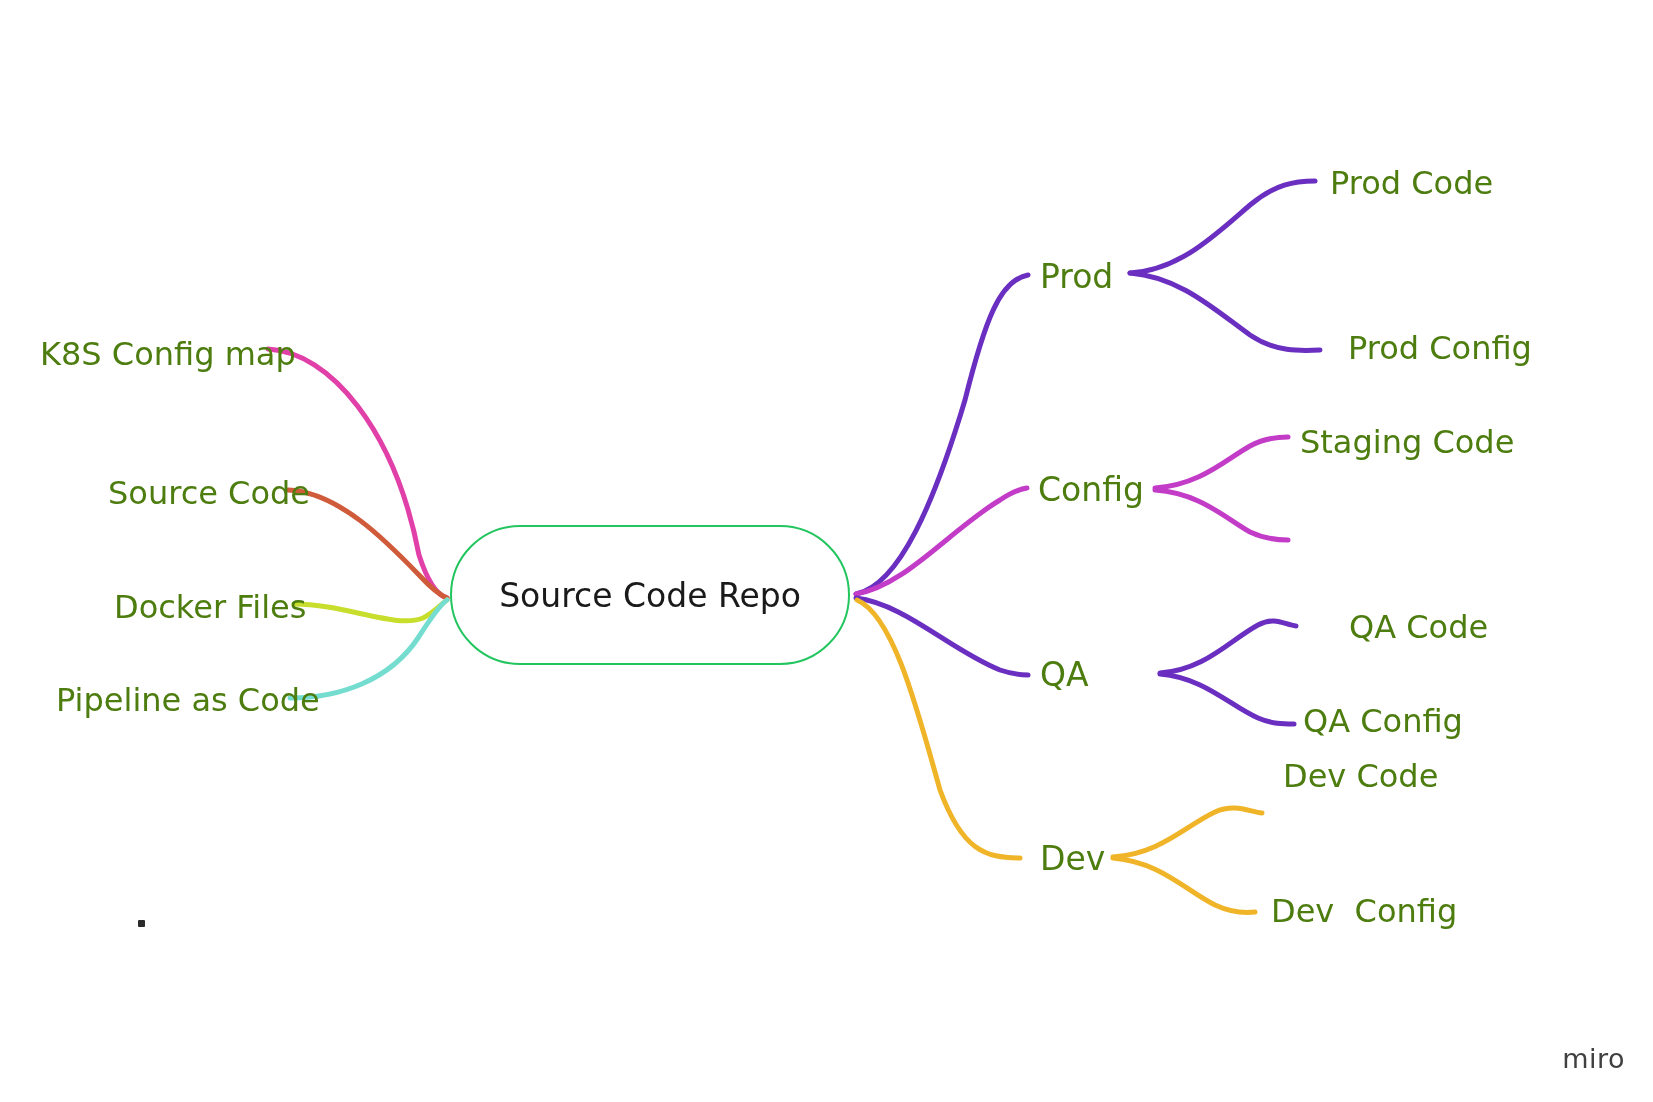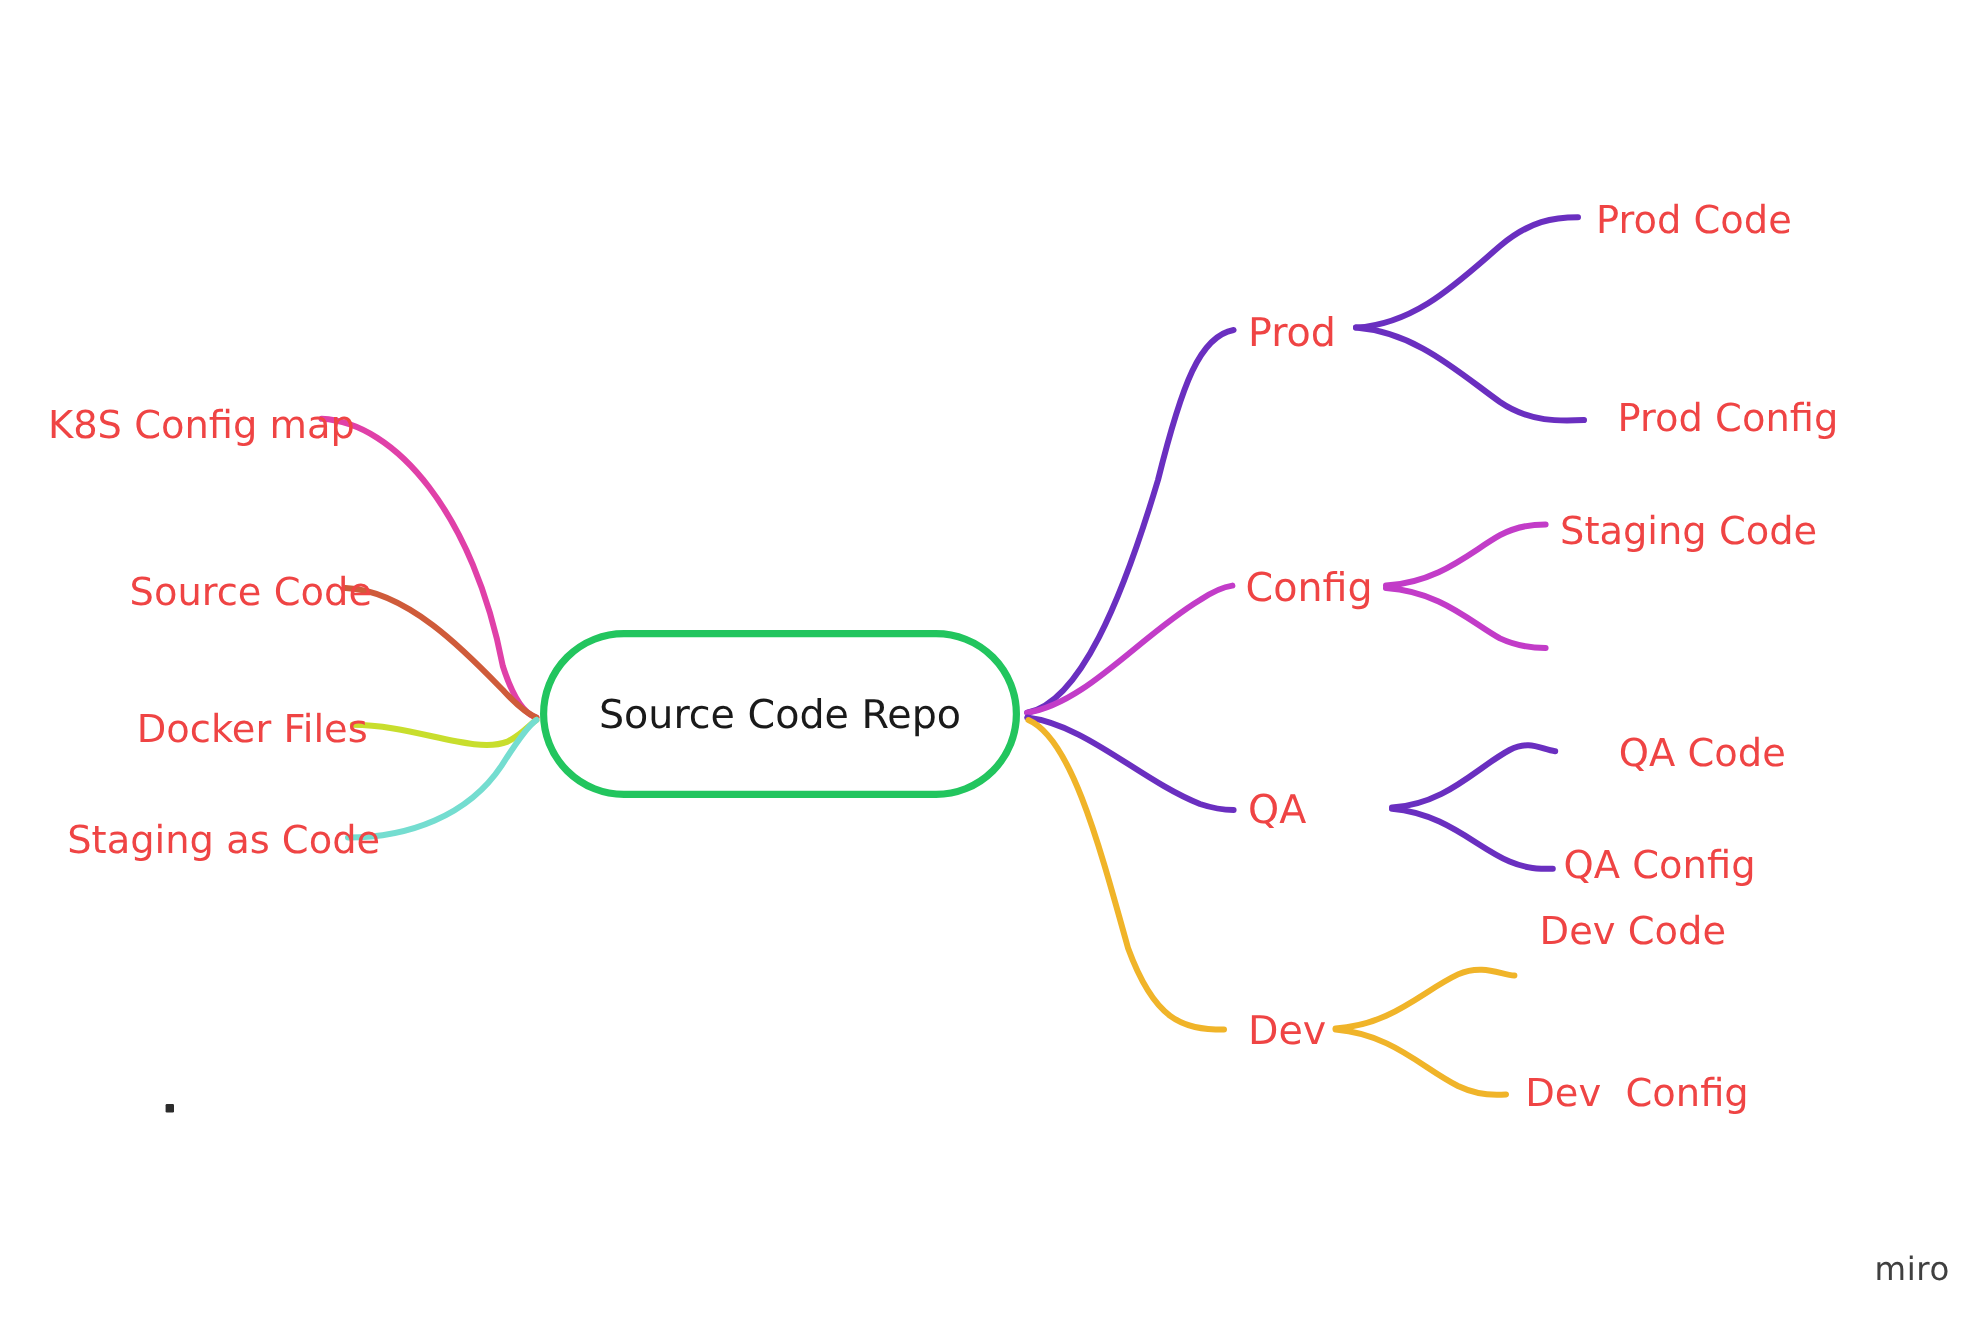--- a/index.html
+++ b/index.html
@@ -27,41 +27,41 @@
     height: 1102px;
   }
   .branch-path {
     fill: none;
     stroke-linecap: round;
     stroke-linejoin: round;
   }
   .node-label {
     position: absolute;
     font-family: "DejaVu Sans", "Liberation Sans", sans-serif;
-    color: #ef4444;
+    color: #4d7c0f;
     white-space: pre;
     line-height: 1;
   }
   .lvl1-label {
     font-size: 33px;
   }
   .lvl2-label {
     font-size: 32px;
   }
   .leaf-label {
     font-size: 32px;
   }
   .center-node {
     position: absolute;
     left: 450px;
     top: 525px;
     width: 400px;
     height: 140px;
     box-sizing: border-box;
-    border: 6px solid #22c55e;
+    border: 2px solid #22c55e;
     border-radius: 70px;
     background: #ffffff;
     display: flex;
     align-items: center;
     justify-content: center;
   }
   .center-node-text {
     font-size: 33px;
     color: #1a1a1a;
     font-family: "DejaVu Sans", "Liberation Sans", sans-serif;
@@ -115,21 +115,21 @@
     <path class="branch-path" d="M 1113 858 C 1160 862 1185 890 1215 905 C 1232 913 1245 913 1255 912" stroke="#f0b429" stroke-width="5"></path>
   </svg>
 
   <div class="center-node">
     <span class="center-node-text">Source Code Repo</span>
   </div>
 
   <div class="node-label leaf-label" style="left:40px; top:338px;">K8S Config map</div>
   <div class="node-label leaf-label" style="left:108px; top:477px;">Source Code</div>
   <div class="node-label leaf-label" style="left:114px; top:591px;">Docker Files</div>
-  <div class="node-label leaf-label" style="left:56px; top:684px;">Staging as Code</div>
+  <div class="node-label leaf-label" style="left:56px; top:684px;">Pipeline as Code</div>
 
   <div class="node-label lvl1-label" style="left:1040px; top:260px;">Prod</div>
   <div class="node-label lvl1-label" style="left:1038px; top:473px;">Config</div>
   <div class="node-label lvl1-label" style="left:1040px; top:658px;">QA</div>
   <div class="node-label lvl1-label" style="left:1040px; top:842px;text-align:center;">Dev</div>
 
   <div class="node-label lvl2-label" style="left:1330px; top:167px;">Prod Code</div>
   <div class="node-label lvl2-label" style="left:1348px; top:332px;">Prod Config</div>
 
   <div class="node-label lvl2-label" style="left:1300px; top:426px;">Staging Code</div>

